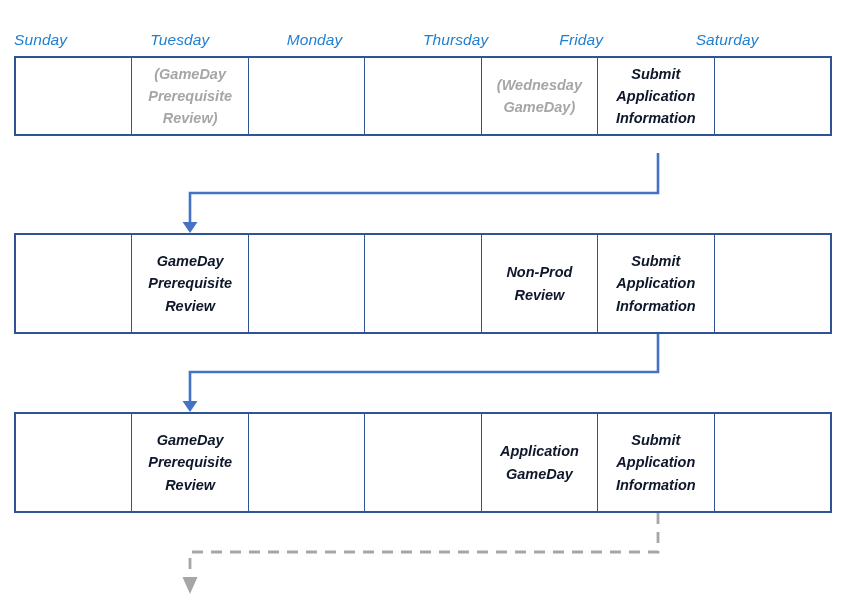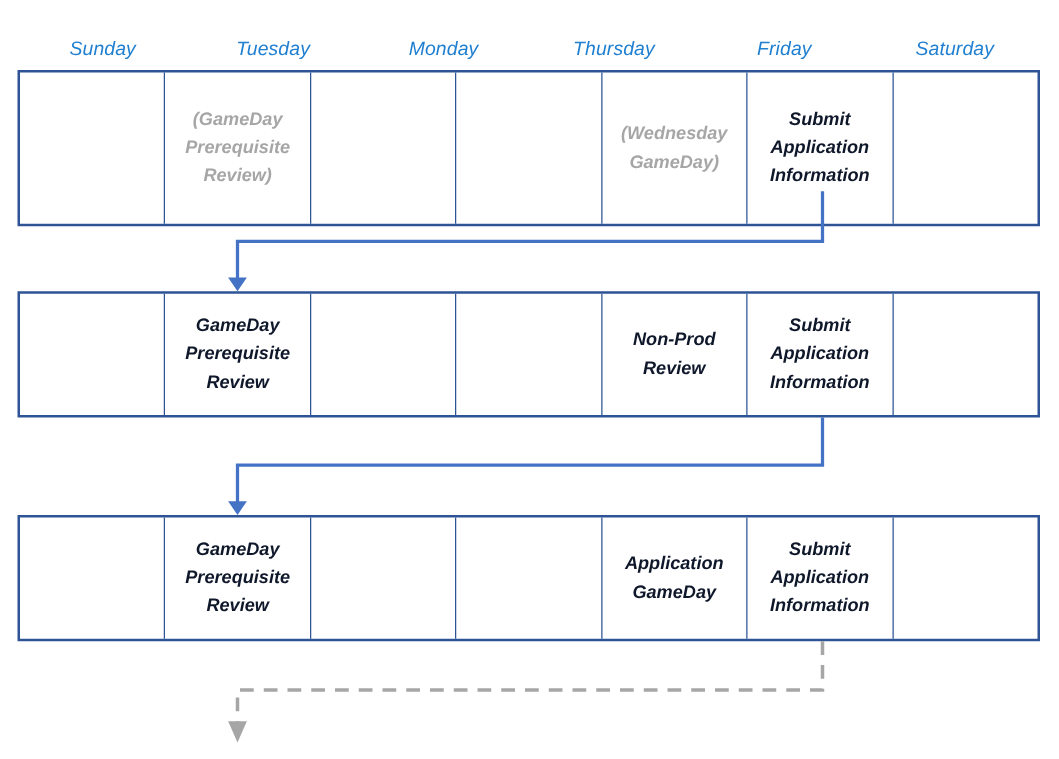--- a/index.html
+++ b/index.html
@@ -27,40 +27,40 @@
   .header-row {
     position: absolute;
     left: 14px;
     top: 26px;
     width: 818px;
     height: 28px;
     display: flex;
   }
   .header-cell {
     flex: 1 1 0;
-    text-align: center;
+    text-align: left;
     font-style: italic;
     font-size: 15.5px;
     color: #1F7FD0;
     line-height: 28px;
     letter-spacing: 0.1px;
     white-space: nowrap;
   }
 
   
   .week-row {
     position: absolute;
     left: 14px;
     width: 818px;
     display: flex;
     border: 2px solid #2E5496;
     box-sizing: border-box;
     background: #ffffff;
   }
-  #week-row-0 { top: 56px;  height: 125px; }
+  #week-row-0 { top: 56px;  height: 80px; }
   #week-row-1 { top: 233px; height: 101px; }
   #week-row-2 { top: 412px; height: 101px; }
 
   .day-cell {
     flex: 1 1 0;
     box-sizing: border-box;
     border-right: 1.5px solid #2E5496;
     display: flex;
     align-items: center;
     justify-content: center;

